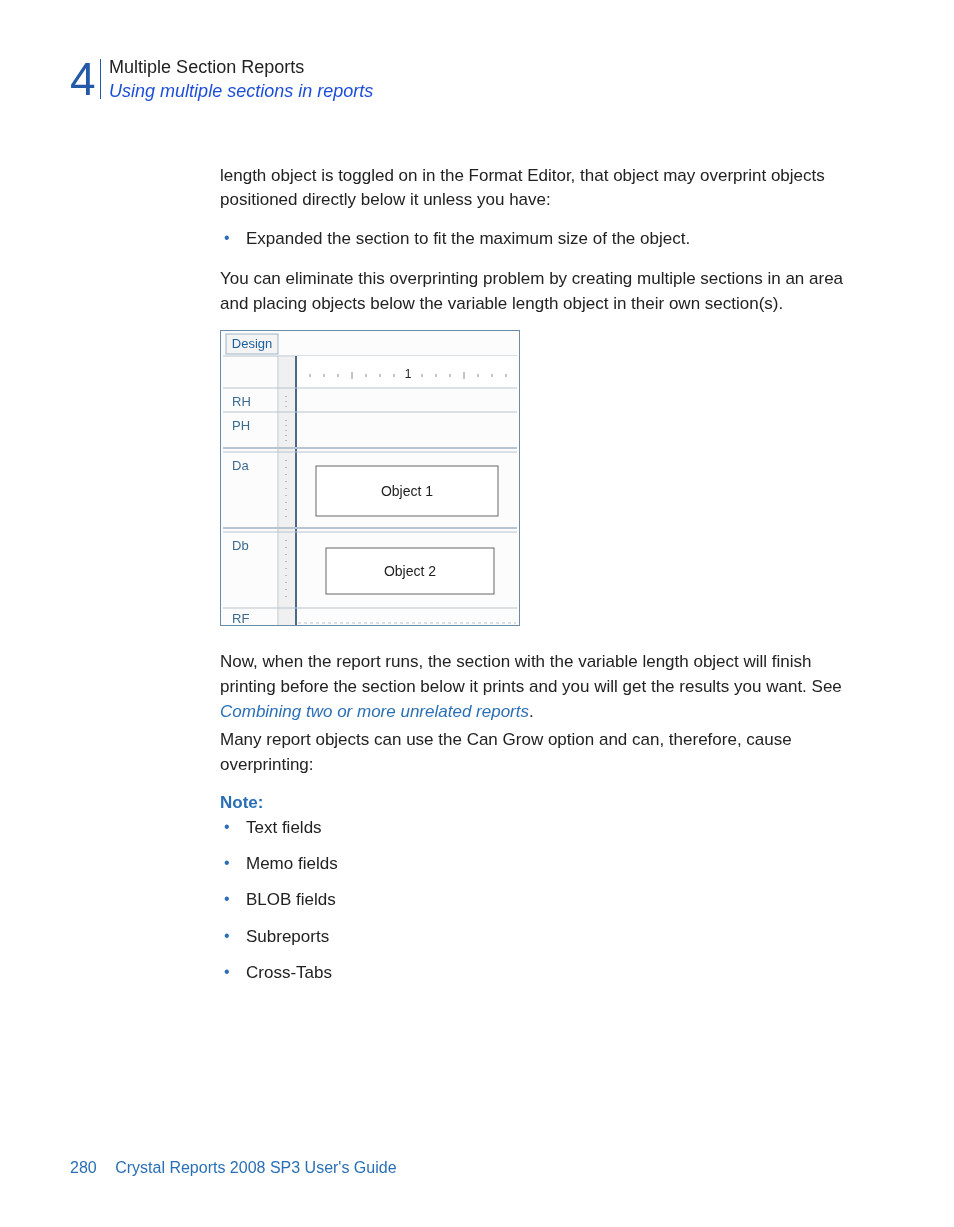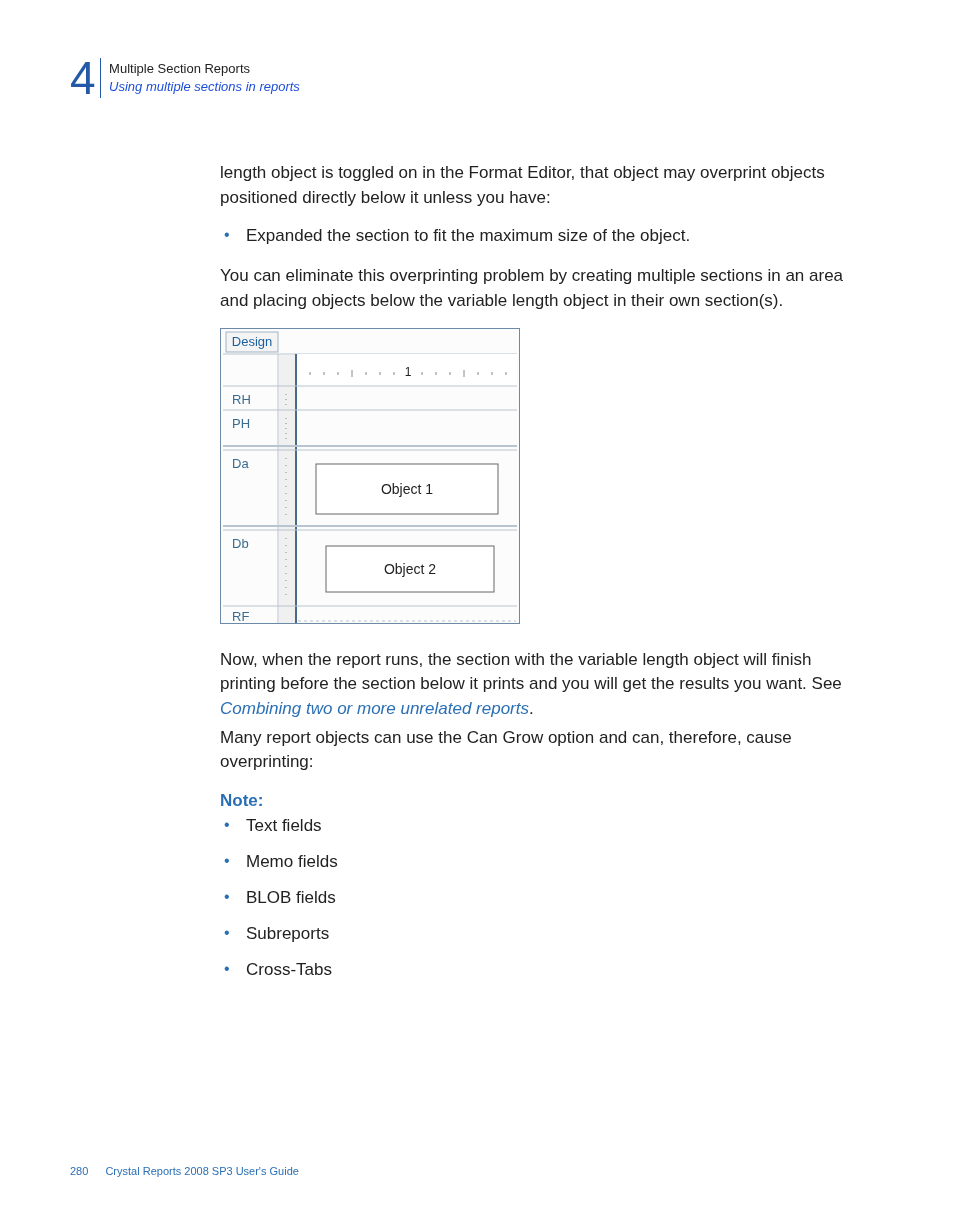--- a/index.html
+++ b/index.html
@@ -28,21 +28,21 @@
     line-height: 1;
     padding-right: 6px;
   }
   .header-divider {
     width: 1.5px;
     height: 40px;
     background: #2359a6;
     margin-right: 8px;
   }
   .header-text {
-    font-size: 13px;
+    font-size: 18px;
     line-height: 1.35;
   }
   .header-text .line1 { color: #222; }
   .header-text .line2 { font-style: italic; color: #1d4ed8; }
   .content {
     margin-left: 150px;
   }
   .para {
     margin: 0 0 14px 0;
     line-height: 1.45;
@@ -75,21 +75,21 @@
     color: #2a6fb5;
     font-style: italic;
   }
   .diagram {
     margin: 6px 0 24px 0;
   }
   .footer {
     position: absolute;
     bottom: 50px;
     left: 70px;
-    font-size: 11px;
+    font-size: 16px;
     color: #2a6fb5;
   }
   .footer .pagenum { margin-right: 14px; }
 
   
   svg { display: block; }
   .sec-label { font: 13px Arial; fill: #3a6b8f; }
   .obj-label { font: 14px Arial; fill: #222; }
   .tab-label { font: 13px Arial; fill: #1a5f9e; }
 </style>

